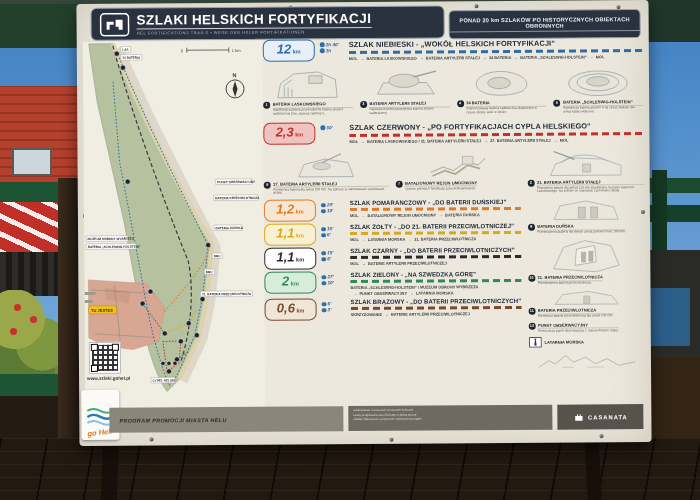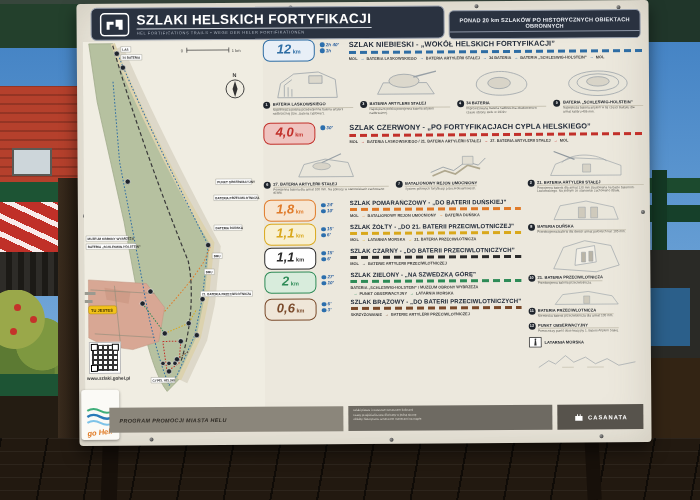--- a/index.html
+++ b/index.html
@@ -370,21 +370,21 @@
           <div>
               <div class="gname">BATERIA „SCHLESWIG-HOLSTEIN”</div>
               <div class="gdesc">Największa bateria artylerii w tej części Bałtyku dla armat kalibru 406 mm.</div>
             </div>
           </div>
       </div>
     </div>
 
     <div class="sec" style="--c: #c2302a; --bg: #efc4c0;">
       <div class="badge">
-        <span class="dist">4,0</span>
+        <span class="dist">2,3</span>
           <span class="unit">km</span>
       </div>
       <div class="times">
         <div class="trow">
             <span class="ti"></span>
             <span>30'</span>
           </div>
       </div>
       <div class="sbody">
         <div class="stitle">SZLAK CZERWONY - „PO FORTYFIKACJACH CYPLA HELSKIEGO”</div>
@@ -424,21 +424,21 @@
               <div>
                   <div class="gname">BATALIONOWY REJON UMOCNIONY</div>
                   <div class="gdesc">System polowych fortyfikacji przeciwdesantowych.</div>
                 </div>
               </div>
           </div>
         </div>
 
         <div class="sec narrow" style="--c: #e07b2a; --bg: #f7e6d2;">
           <div class="badge">
-            <span class="dist">1,8</span>
+            <span class="dist">1,2</span>
               <span class="unit">km</span>
             </div>
           <div class="times">
             <div class="trow">
                 <span class="ti"></span>
                 <span>24'</span>
               </div>
             <div class="trow">
                 <span class="ti"></span>
                 <span>10'</span>

